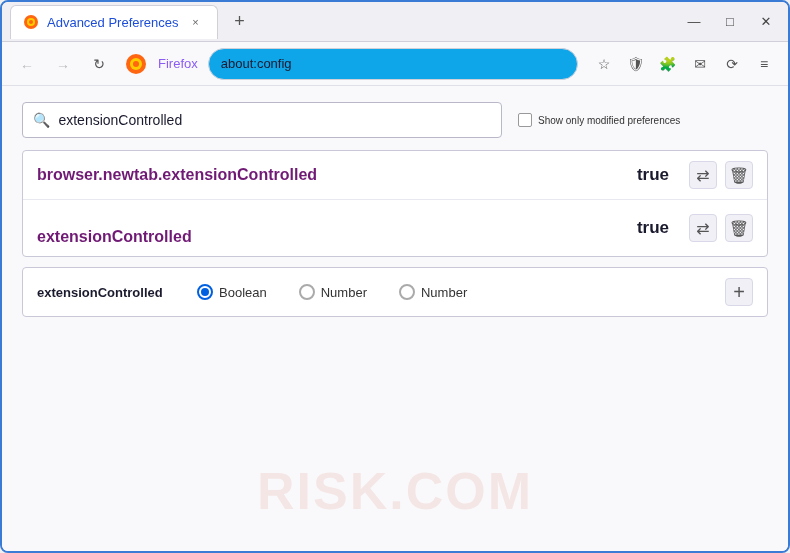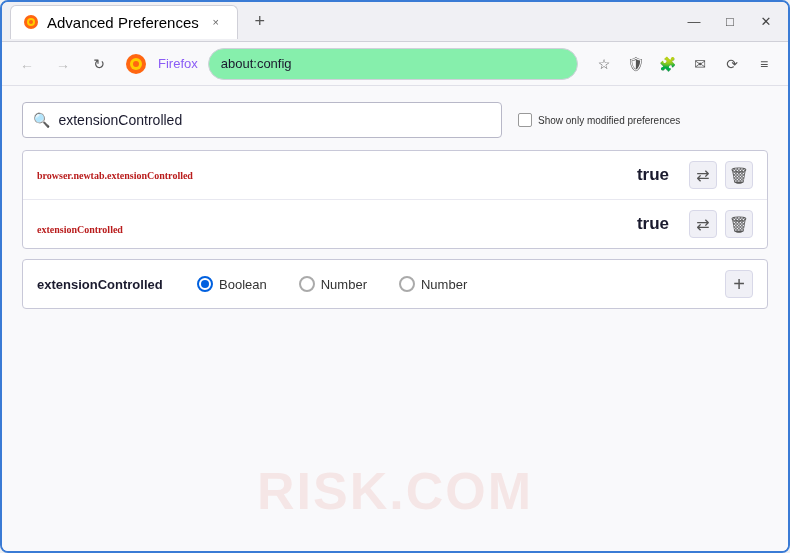--- a/index.html
+++ b/index.html
@@ -48,22 +48,22 @@
       border-bottom: none;
       min-width: 180px;
     }
 
     .tab-favicon {
       width: 16px;
       height: 16px;
     }
 
     .tab-title {
-      font-size: 15px;
-      color: #000000;
+      font-size: 13px;
+      color: #1d4ed8;
       flex: 1;
       white-space: nowrap;
       overflow: hidden;
       text-overflow: ellipsis;
       text-align: center;
     }
 
     .tab-close {
       width: 18px;
       height: 18px;
@@ -140,21 +140,21 @@
 
     .browser-name {
       font-size: 13px;
       color: #8b5cf6;
       margin-right: 4px;
     }
 
     .address-bar {
       flex: 1;
       height: 32px;
-      background: #86efac;
+      background: #0ea5e9;
       border-radius: 20px;
       display: flex;
       align-items: center;
       padding: 8px 12px;
       font-size: 13px;
       color: #1a1a2e;
       gap: 6px;
       border: 1px solid #d0d0da;
     }
 
@@ -270,25 +270,24 @@
       border-bottom: 1px solid #e8e8f0;
       gap: 10px;
       min-height: 48px;
     }
 
     .result-row:last-child {
       border-bottom: none;
     }
 
     .result-pref-name {
-      font-size: 10px;
+      font-size: 16px;
       font-weight: 700;
-      color: #b91c1c;
+      color: #701a75;
       flex: 1;
-      font-family: Liberation Serif, serif;
     }
 
     .result-value {
       font-size: 17px;
       font-weight: 700;
       color: #1a1a2e;
       margin-right: 10px;
     }
 
     .result-actions {

